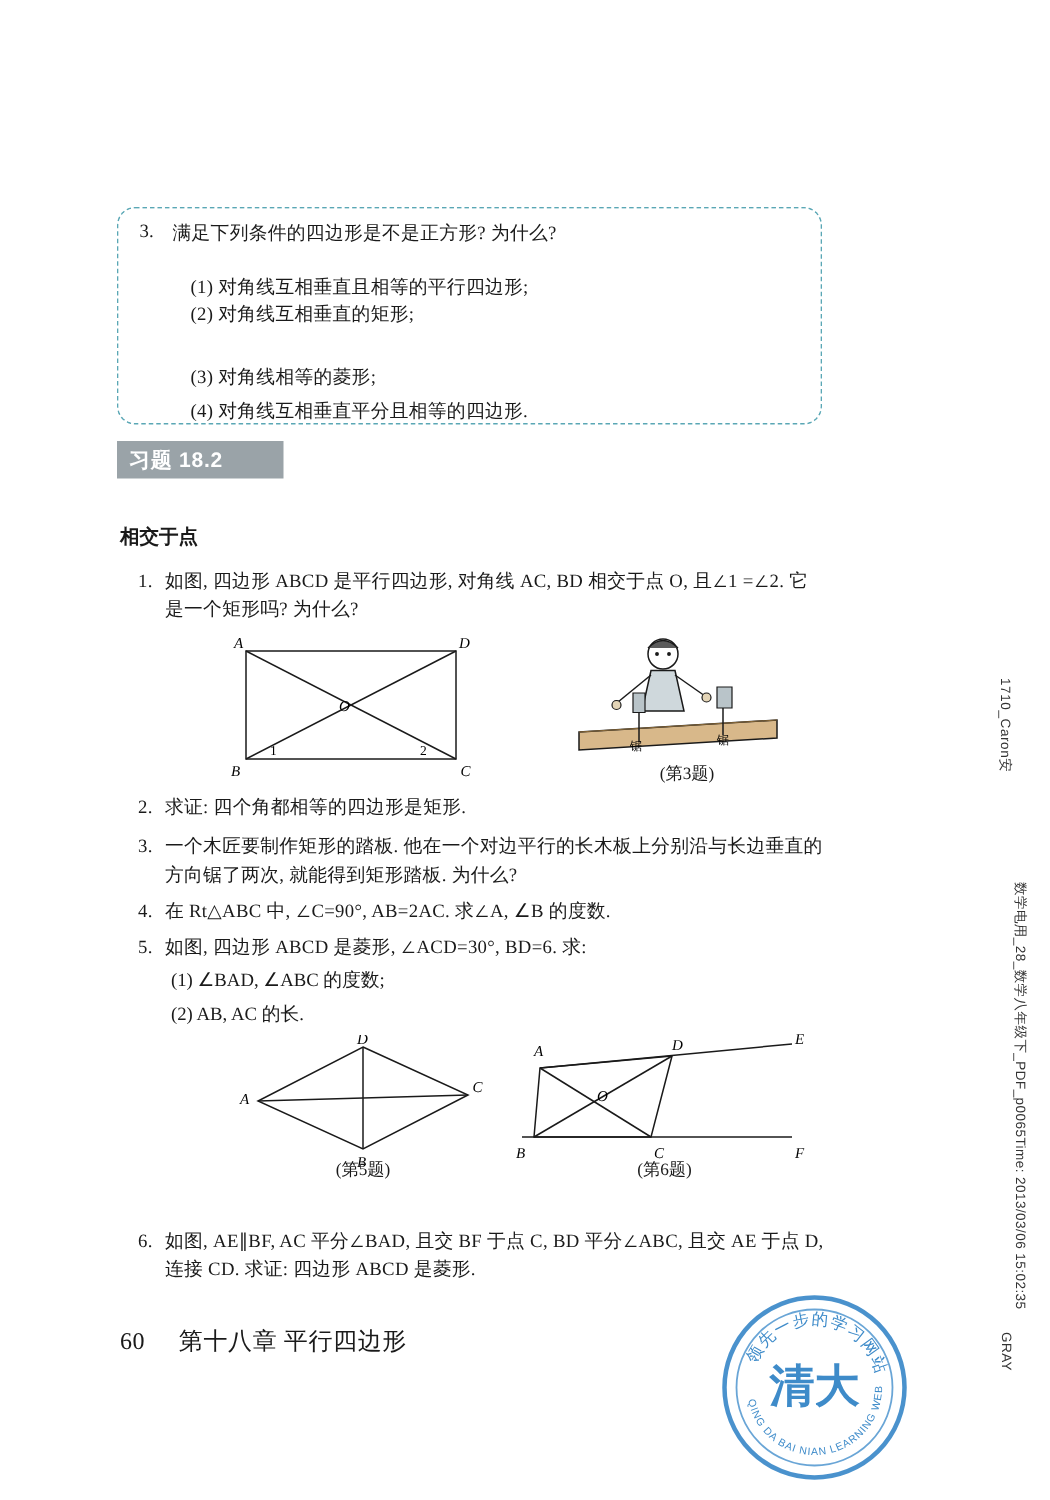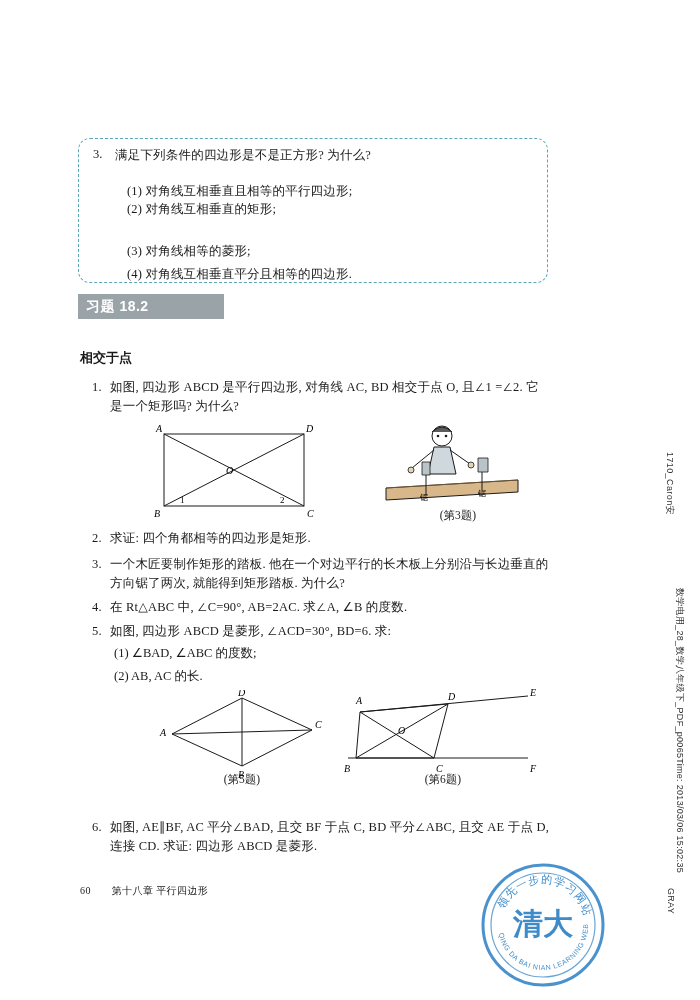--- a/index.html
+++ b/index.html
@@ -55,21 +55,21 @@
   .sub.s1 { top: 20px; margin-top: 24px; }
   .sub.s2 { top: 62px; }
   .sub.s3 { top: 104px; }
   .sub.s4 { top: 114px; margin-top: 13px; }
 
   
   .sec-bar {
     position: absolute;
     left: 78px;
     top: 294px;
-    width: 146px;
+    width: 111px;
     height: 25px;
     background: #9aa3a8;
   }
   .sec-bar .sec-title {
     position: absolute;
     left: 8px;
     top: 4px;
     color: #ffffff;
     font-size: 14px;
     font-weight: bold;
@@ -148,21 +148,21 @@
     top: 888px;
     transform: rotate(90deg);
     letter-spacing: .3px;
   }
 
   
   .footer {
     position: absolute;
     left: 80px;
     top: 884px;
-    font-size: 10px;
+    font-size: 16px;
     letter-spacing: .4px;
   }
   .footer .pgnum { margin-right: 18px; }
 
   
   .stamp {
     position: absolute;
     left: 468px;
     top: 850px;
     width: 150px;

